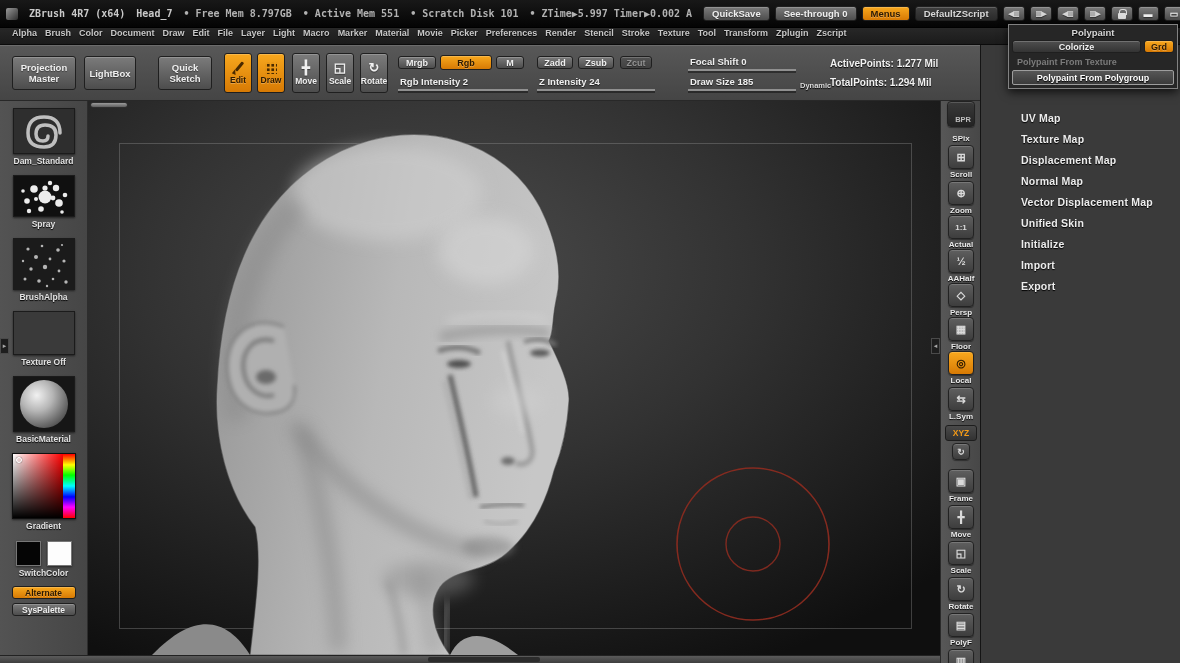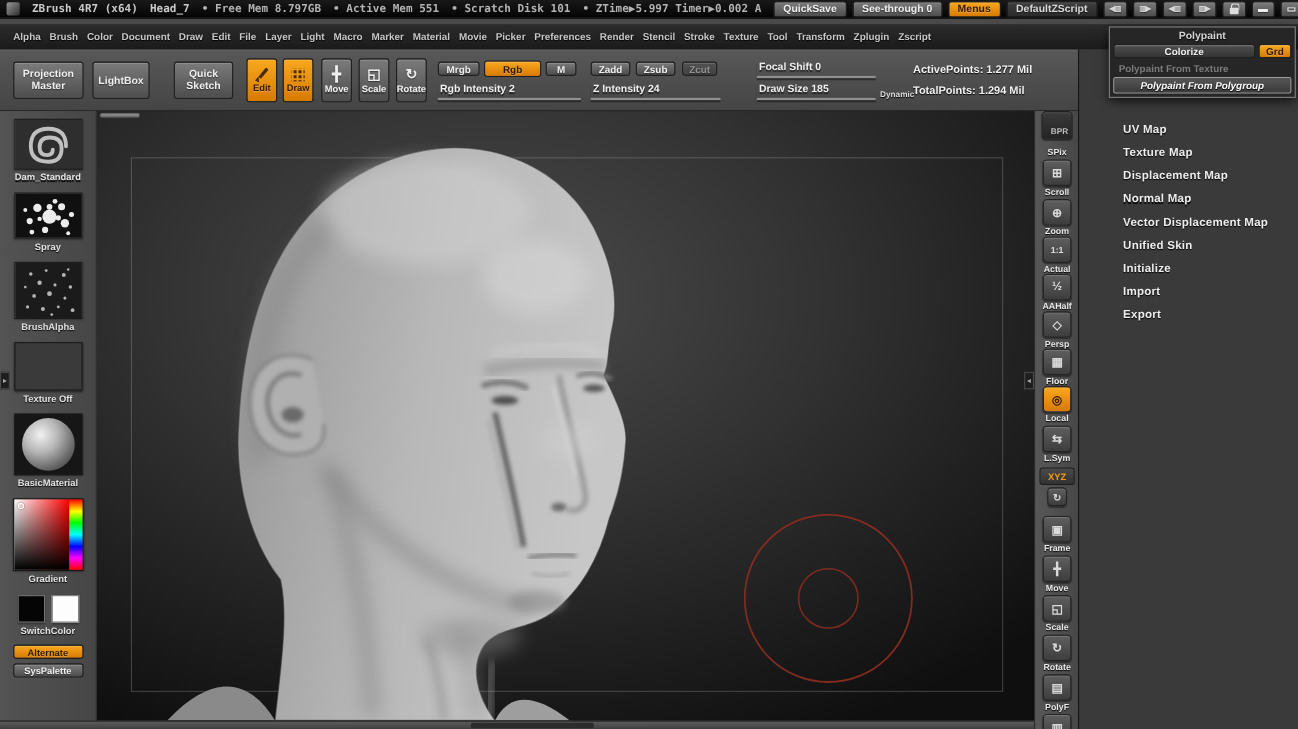--- a/index.html
+++ b/index.html
@@ -1,21 +1,21 @@
 <!DOCTYPE html>
 <html><head>
 <meta charset="utf-8">
 <style>
 *{box-sizing:border-box;margin:0;padding:0;}
 html,body{width:1180px;height:663px;overflow:hidden;}
 body{font-family:"Liberation Sans",sans-serif;background:#2a2a2a;}
 .app{position:relative;width:1180px;height:663px;background:#4a4a4a;overflow:hidden;}
 
 
-.titlebar{position:absolute;left:0;top:0;width:100%;height:17px;background:linear-gradient(#181818,#040404);border-bottom:1px solid #000;display:flex;align-items:center;padding:0 6px;gap:11px;font-family:"DejaVu Sans Mono",monospace;font-size:10px;font-weight:bold;color:#c9c9c9;white-space:nowrap;z-index:6;}
+.titlebar{position:absolute;left:0;top:0;width:100%;height:28px;background:linear-gradient(#181818,#040404);border-bottom:1px solid #000;display:flex;align-items:center;padding:0 6px;gap:11px;font-family:"DejaVu Sans Mono",monospace;font-size:10px;font-weight:bold;color:#c9c9c9;white-space:nowrap;z-index:6;}
 .tb-logo{width:12px;height:12px;background:linear-gradient(135deg,#9a9a9a,#2e2e2e);border-radius:2px;flex:none;}
 .tb-stat{color:#b2b2b2;}
 .tb-right{margin-left:auto;display:flex;align-items:center;gap:5px;font-family:"Liberation Sans",sans-serif;}
 .btn{display:inline-flex;align-items:center;justify-content:center;background:linear-gradient(#7b7b7b,#4d4d4d);border:1px solid #1f1f1f;border-radius:3px;color:#efefef;font-family:"Liberation Sans",sans-serif;font-size:10px;font-weight:bold;box-shadow:inset 0 1px 0 rgba(255,255,255,.2);cursor:default;text-shadow:0 1px 1px rgba(0,0,0,.45);}
 .btn.orange{background:linear-gradient(#f8a81e,#d77a04);color:#2e1a00;text-shadow:0 1px 0 rgba(255,255,255,.25);}
 .btn.darkbtn{background:linear-gradient(#3f3f3f,#2a2a2a);color:#d8d8d8;}
 .btn.disabled{color:#949494;background:linear-gradient(#525252,#414141);}
 .tb-btn{height:15px;padding:0 8px;font-size:9.5px;}
 .tb-ico{width:22px;height:15px;font-size:7px;padding:0;color:#d5d5d5;letter-spacing:-1px;}
 .win-btn{width:21px;height:15px;font-size:9px;padding:0;}
@@ -78,21 +78,21 @@
 .palette-list{position:absolute;left:0;top:62px;width:100%;}
 .palette-item{height:21px;display:flex;align-items:center;padding-left:40px;font-size:10.5px;font-weight:bold;color:#ededed;text-shadow:0 1px 1px #000;letter-spacing:.2px;cursor:default;}
 
 
 .popup{position:absolute;left:1008px;top:24px;width:170px;background:#262626;border:1px solid #828282;box-shadow:0 3px 9px rgba(0,0,0,.75);padding:2px 3px 3px;z-index:7;}
 .popup-title{text-align:center;font-size:9.5px;font-weight:bold;color:#d6d6d6;margin-bottom:2px;text-shadow:0 1px 1px #000;}
 .popup-row{display:flex;gap:3px;margin-bottom:2px;}
 .colorize-btn{flex:1;height:13px;font-size:9px;background:linear-gradient(#4f4f4f,#343434);}
 .grd-btn{width:30px;height:13px;font-size:9px;}
 .pp-disabled{height:13px;display:flex;align-items:center;padding-left:5px;font-size:9px;font-weight:bold;color:#7b7b7b;margin-bottom:2px;}
-.pp-button{height:15px;display:flex;align-items:center;justify-content:center;font-size:9px;font-weight:bold;color:#fff;background:linear-gradient(#565656,#3a3a3a);border:1px solid #9d9d9d;border-radius:2px;text-shadow:0 1px 1px #000;font-style:italic;}
+.pp-button{height:15px;display:flex;align-items:center;justify-content:center;font-size:9px;font-weight:bold;color:#fff;background:linear-gradient(#565656,#3a3a3a);border:1px solid #9d9d9d;border-radius:2px;text-shadow:0 1px 1px #000;}
 
 
 .bottombar{position:absolute;left:0;top:655px;width:940px;height:8px;background:linear-gradient(#5b5b5b,#3e3e3e);border-top:1px solid #222;z-index:2;}
 .bb-handle{position:absolute;left:428px;top:1px;width:112px;height:5px;background:#2c2c2c;border-radius:2px;}
 </style>
 </head>
 <body>
 
 <div class="app">
 

